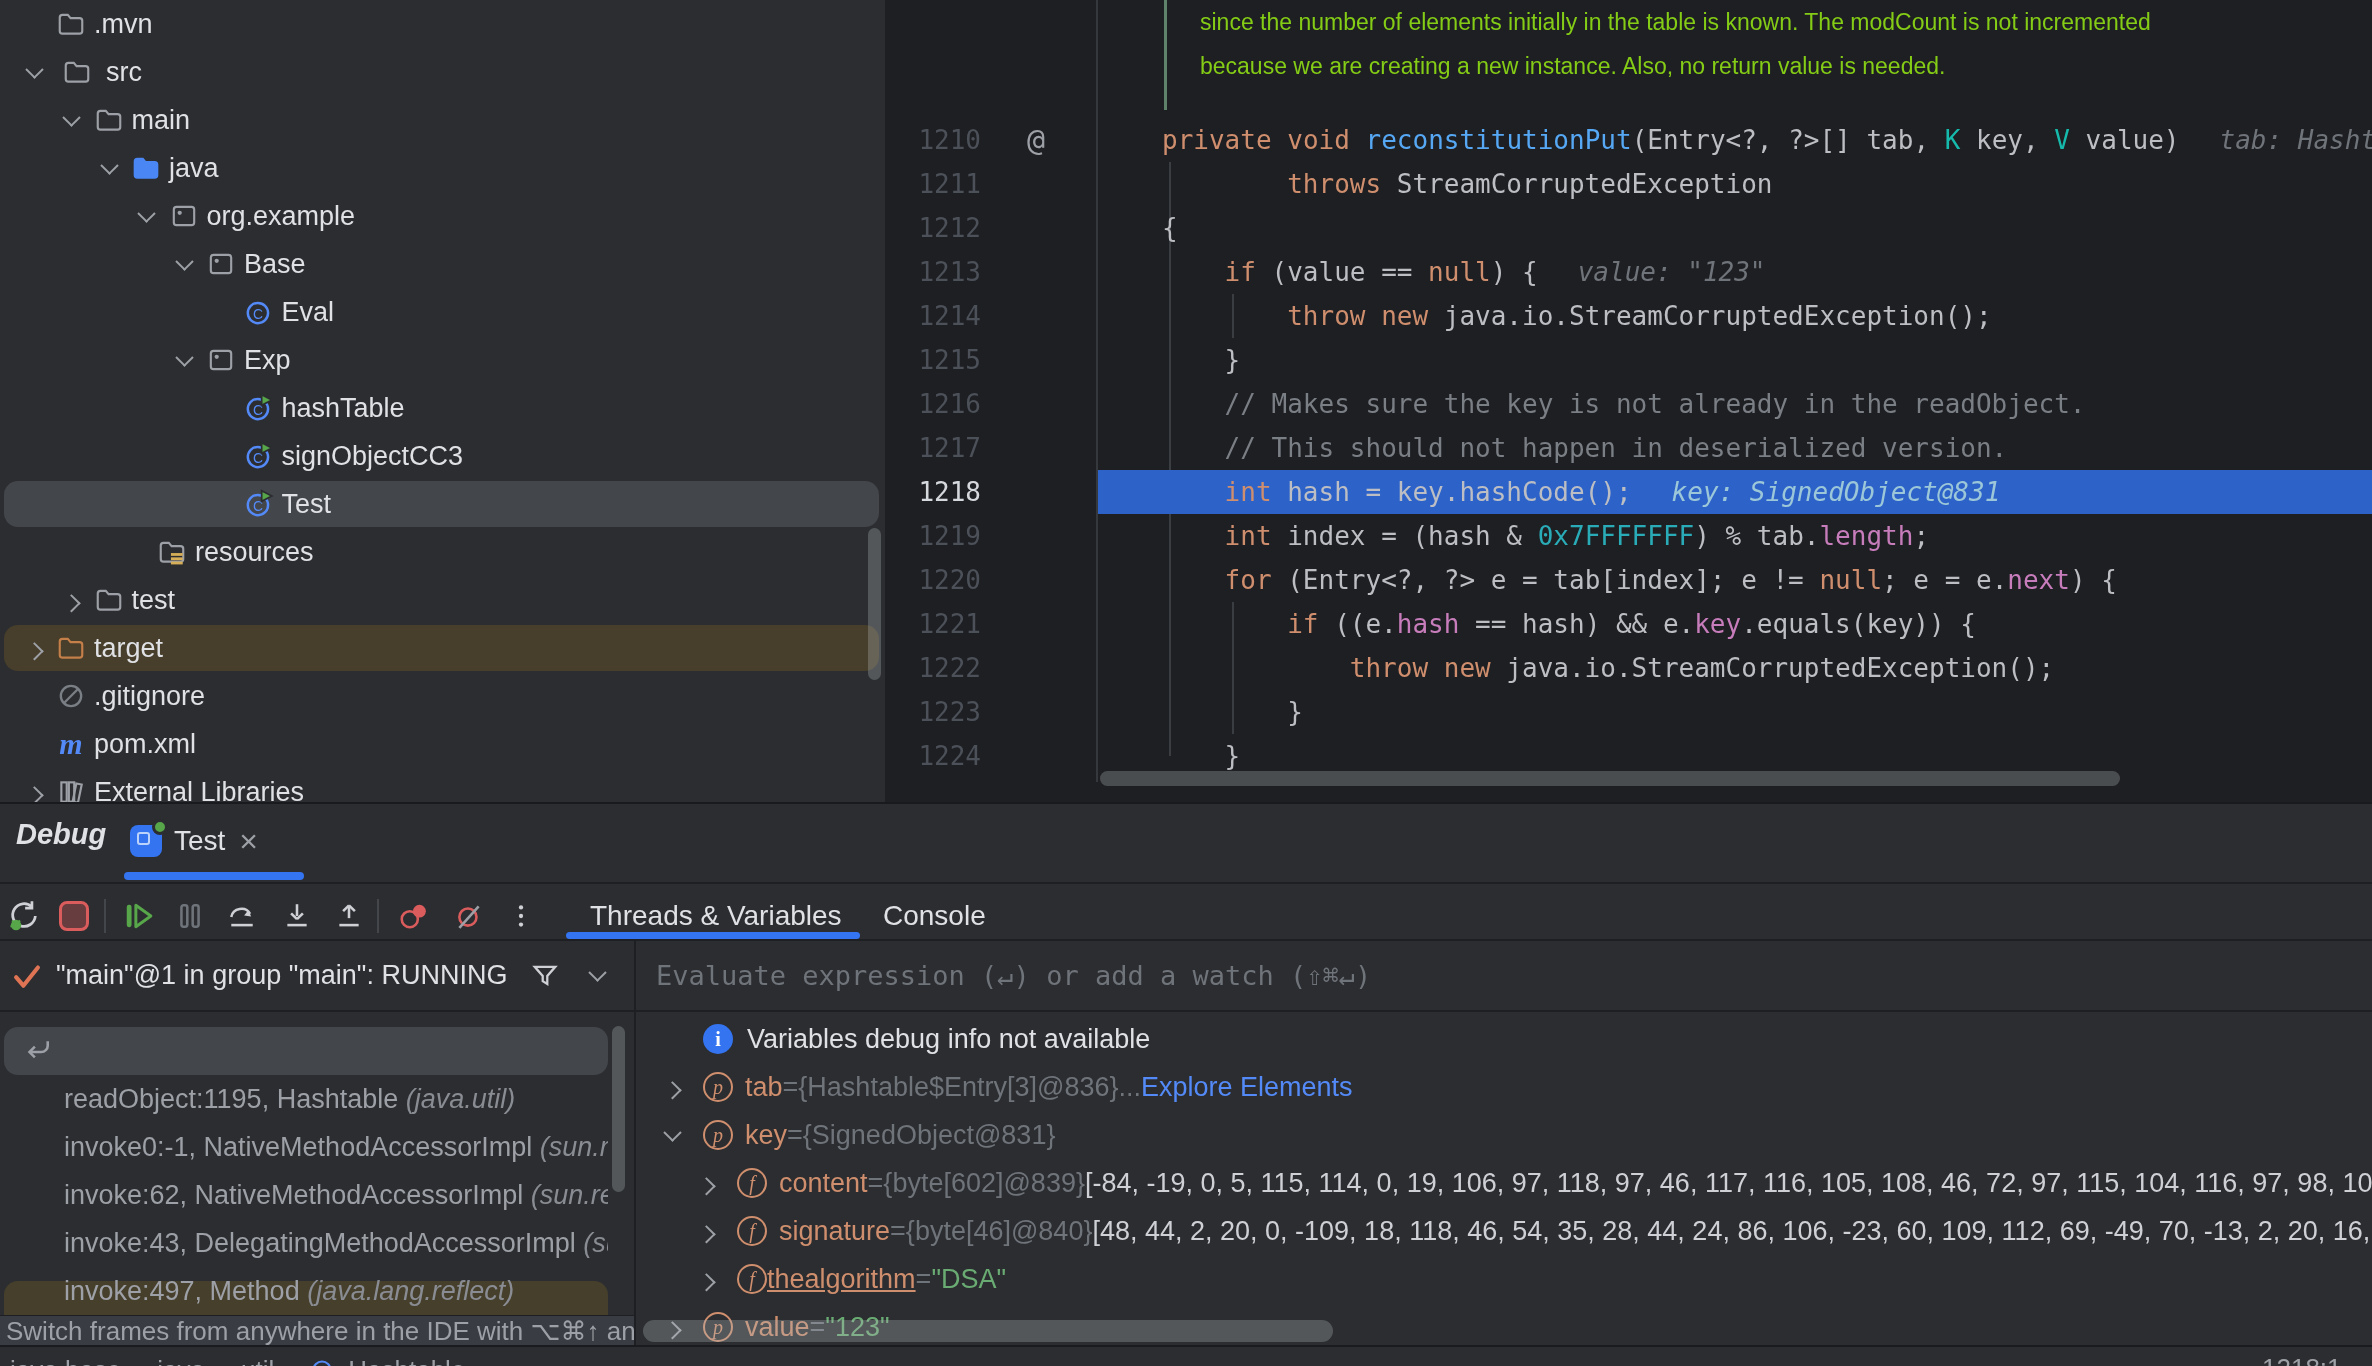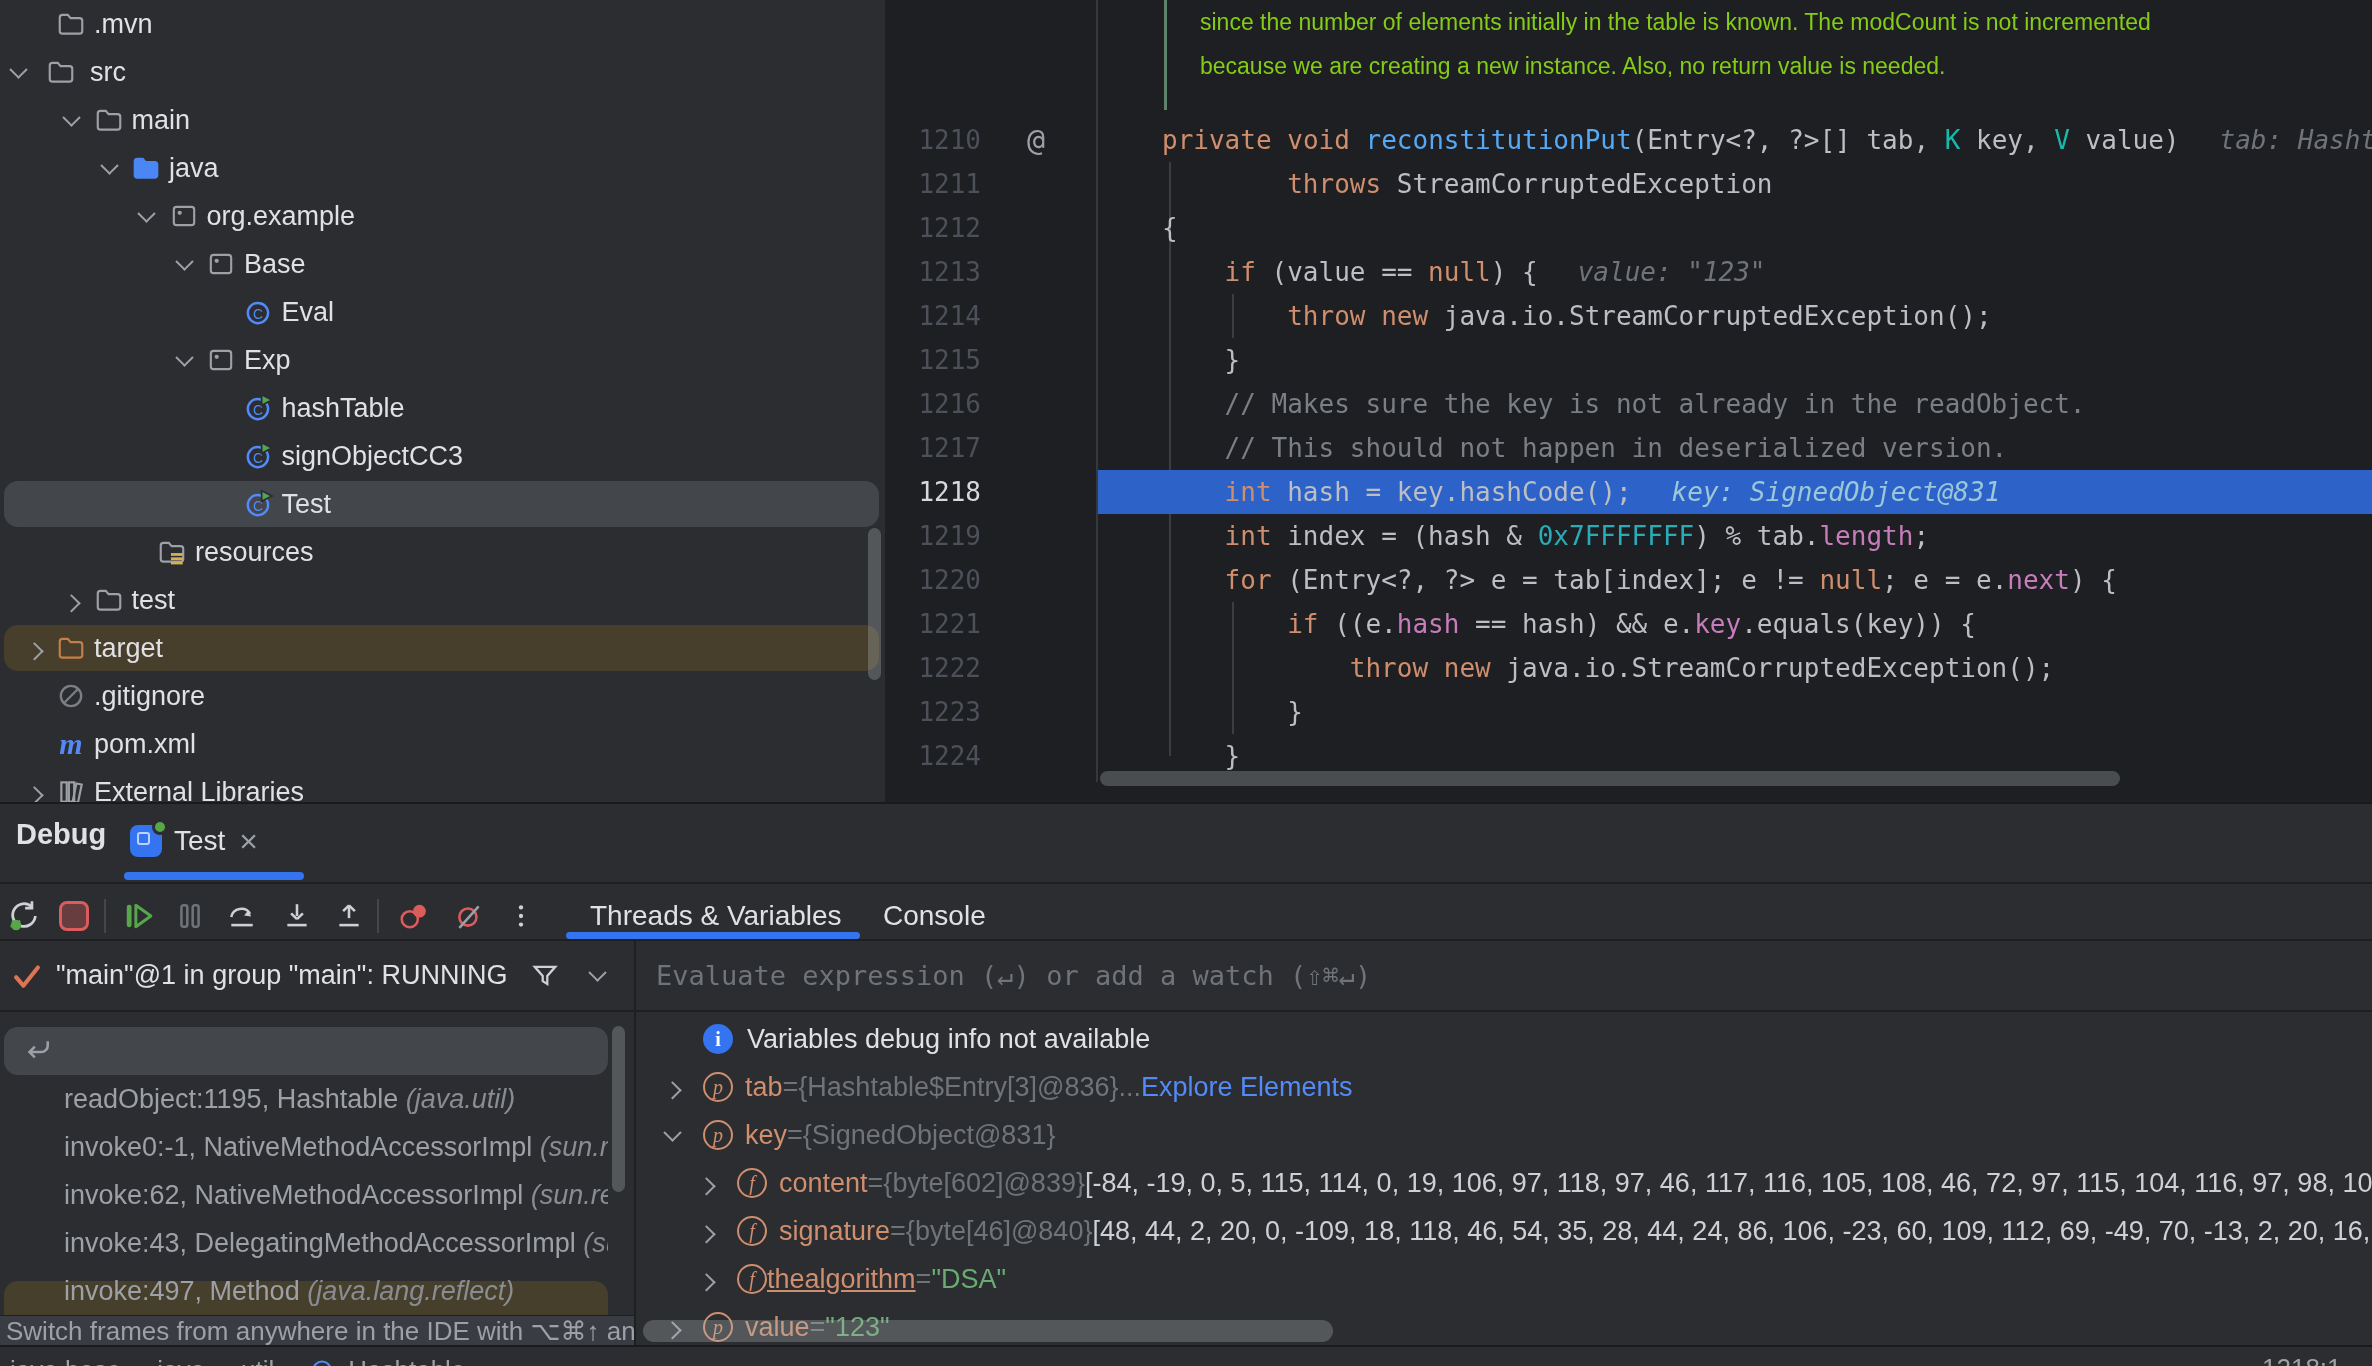--- a/index.html
+++ b/index.html
@@ -39,21 +39,21 @@
   .tk-tp{color:#16BAAC} .tk-cmt{color:#7A7E85} .tk-num{color:#2AACB8}
   .tk-fld{color:#C77DBB}
   .tk-inlay{color:#6F737A; font-style:italic; margin-left:40px;}
   .tk-inlayx{color:#9CC7D9; font-style:italic; margin-left:40px;}
   #gutter-annot { left:118px; top:118px; width:50px; height:44px; line-height:44px; text-align:center;
     color:#9DA0A6; font-size:30px; }
   .hscroll { position:absolute; height:15px; border-radius:8px; background:rgba(180,184,190,.30); }
 
   
   #debug-panel { left:0; top:802px; width:2372px; height:564px; background:#2B2D30; border-top:2px solid #191A1D; }
-  #dbg-title { left:16px; top:14px; font-size:29px; font-weight:bold; color:#DFE1E5; }
+  #dbg-title { left:16px; top:14px; font-size:29px; font-weight:bold; color:#DFE1E5;font-style:italic; }
   #session-tab { left:130px; top:2px; width:172px; height:70px; display:flex; align-items:center; gap:12px; }
   #session-tab-underline { left:124px; top:68px; width:180px; height:8px; border-radius:4px; background:#3574F0; }
   .cfg-icon { position:relative; width:32px; height:32px; border-radius:8px; background:#3574F0; flex:0 0 auto; }
   .cfg-icon .inner { position:absolute; left:7px; top:7px; width:13px; height:13px; border:2.5px solid #BBD3FA; border-radius:3px; }
   .cfg-icon .dot { position:absolute; right:-6px; top:-6px; width:16px; height:16px; border-radius:50%;
     background:#57A64A; border:3px solid #2B2D30; }
   #tab-label { font-size:28px; color:#DFE1E5; }
   #tab-close { font-size:32px; color:#9DA0A6; margin-left:2px; }
   #header-sep { left:0; top:78px; width:2372px; height:2px; background:#1E1F22; }
 
@@ -115,21 +115,21 @@
         <div class="tree-row" style="padding-left: 16px;">
           <span class="rowbg"></span>
           <span class="chev-box"></span>
           <span class="tree-ico">
             <svg width="30" height="30" viewBox="0 0 28 28">
               <path d="M3.5 8 a2.5 2.5 0 0 1 2.5-2.5 h5 l2.6 3 h8.4 a2.5 2.5 0 0 1 2.5 2.5 v9.5 a2.5 2.5 0 0 1-2.5 2.5 h-16 a2.5 2.5 0 0 1-2.5-2.5 z" fill="none" stroke="#9DA0A6" stroke-width="2"></path>
             </svg>
           </span>
           <span class="tree-label">.mvn</span>
         </div>
-        <div class="tree-row" style=" gap: 6px;">
+        <div class="tree-row" style="padding-left: 16px; gap: 6px;">
           <span class="rowbg"></span>
           <span class="chev-box">
             <span class="chev down"></span>
           </span>
           <span class="tree-ico">
             <svg width="30" height="30" viewBox="0 0 28 28">
               <path d="M3.5 8 a2.5 2.5 0 0 1 2.5-2.5 h5 l2.6 3 h8.4 a2.5 2.5 0 0 1 2.5 2.5 v9.5 a2.5 2.5 0 0 1-2.5 2.5 h-16 a2.5 2.5 0 0 1-2.5-2.5 z" fill="none" stroke="#9DA0A6" stroke-width="2"></path>
             </svg>
           </span>
           <span class="tree-label">src</span>

